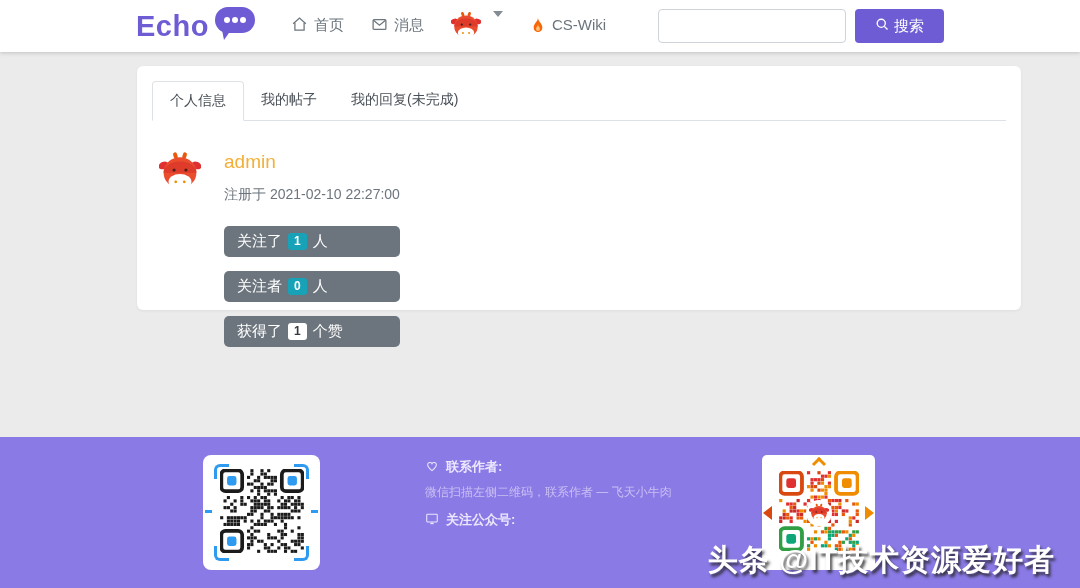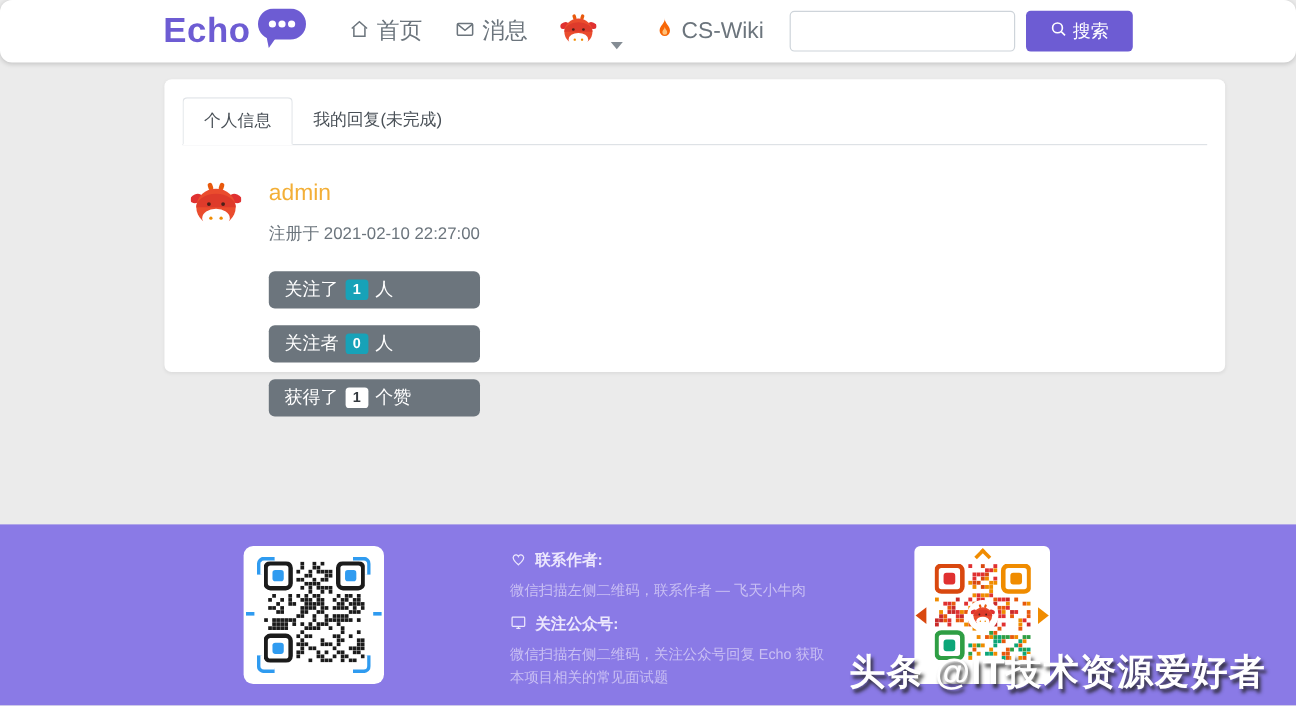--- a/index.html
+++ b/index.html
@@ -1,25 +1,25 @@
 <!DOCTYPE html>
 <html style="--accent: #6d5cd3; --footer-bg: #8a7ae6; --badge-info: #17a2b8; --btn-secondary: #6c757d; --username: #f3af37; --page-bg: #ebebeb;"><head>
 <meta charset="utf-8">
 <style>
   * { margin:0; padding:0; box-sizing:border-box; }
   html,body { width:1080px; height:588px; overflow:hidden;
     font-family:"Liberation Sans","DejaVu Sans",sans-serif; background:#ebebeb; }
 
   
-  .navbar { height:52px; background:#fff; box-shadow:0 1px 4px rgba(0,0,0,.18); position:relative; z-index:5;border-radius:10px; }
+  .navbar { height:52px; background:#fff; box-shadow:0 1px 4px rgba(0,0,0,.18); position:relative; z-index:5; }
   .nav-inner { height:100%; margin:0 136px; display:flex; align-items:center; }
   .brand { display:flex; align-items:center; gap:6px; cursor:pointer; }
   .brand-text { font-size:29px; font-weight:bold; color:var(--accent,#6d5cd3); letter-spacing:.5px; }
   .nav-links { display:flex; align-items:center; margin-left:36px; gap:27px; }
-  .nav-link { display:flex; align-items:flex-end; gap:6px; color:#6c757d; font-size:19px; cursor:pointer; }
+  .nav-link { display:flex; align-items:flex-start; gap:6px; color:#6c757d; font-size:15px; cursor:pointer; }
   .caret { width:0; height:0; border-left:5px solid transparent; border-right:5px solid transparent;
     border-top:6px solid #848c94; margin-left:6px; }
   .cow-wrap { display:inline-flex; }
   .spacer { flex:1; }
   .search-group { display:flex; align-items:center; }
   .search-input { width:188px; height:34px; border:1px solid #ced4da; border-radius:4px;
     padding:0 10px; font-size:14px; color:#495057; outline:none; background:#fff; }
   .search-btn { margin-left:9px; height:34px; background:var(--accent,#6d5cd3); color:#fff; border:none;
     border-radius:4px; padding:0 20px; font-size:15px; display:flex; align-items:center; gap:4px; cursor:pointer; }
 
@@ -144,20 +144,21 @@
         <span>搜索</span>
       </button>
     </div>
   </div>
 </div>
 
 <div class="main">
   <div class="card">
     <div class="tabbar">
       <div class="tab active">个人信息</div>
+      <div class="tab">我的帖子</div>
       <div class="tab">我的回复(未完成)</div>
     </div>
     <div class="profile">
       <span class="cow-wrap" style="align-self:flex-start;">
           <svg width="42" height="42" viewBox="0 0 64 60">
 <rect x="22" y="0" width="6" height="10" rx="3" fill="#e8590c" transform="rotate(-18 25 5)"></rect>
 <rect x="36" y="0" width="6" height="10" rx="3" fill="#e8590c" transform="rotate(18 39 5)"></rect>
 <ellipse cx="7" cy="20" rx="8" ry="5.5" fill="#e03131" transform="rotate(-22 7 20)"></ellipse>
 <ellipse cx="57" cy="20" rx="8" ry="5.5" fill="#e03131" transform="rotate(22 57 20)"></ellipse>
 <ellipse cx="32" cy="31" rx="25" ry="23.5" fill="#ea4c2e"></ellipse>
@@ -420,21 +421,20 @@
     <div class="f-head">
       <span>
         <svg width="14" height="14" viewBox="0 0 24 24" fill="none" stroke="#ece7fd" stroke-width="1.8">
           <rect x="3" y="4" width="18" height="13" rx="1"></rect>
             <line x1="9" y1="20" x2="15" y2="20"></line>
             <line x1="12" y1="17" x2="12" y2="20"></line>
         </svg>
       </span>
       <span>关注公众号:</span>
     </div>
-    <div class="f-body">微信扫描右侧二维码，关注公众号回复 Echo 获取本项目相关的常见面试题</div>
   </div>
 
   <div class="qr-card qr-right">
     <span id="qr2"><svg width="80" height="80" viewBox="0 0 23 23">
           <rect x="8.04" y="0.04" width=".92" height=".92" fill="#e03131"></rect>
           <rect x="11.04" y="0.04" width=".92" height=".92" fill="#d9480f"></rect>
           <rect x="14.04" y="0.04" width=".92" height=".92" fill="#e03131"></rect>
           <rect x="12.04" y="1.04" width=".92" height=".92" fill="#e03131"></rect>
           <rect x="13.04" y="1.04" width=".92" height=".92" fill="#e03131"></rect>
           <rect x="14.04" y="1.04" width=".92" height=".92" fill="#f08c00"></rect>

